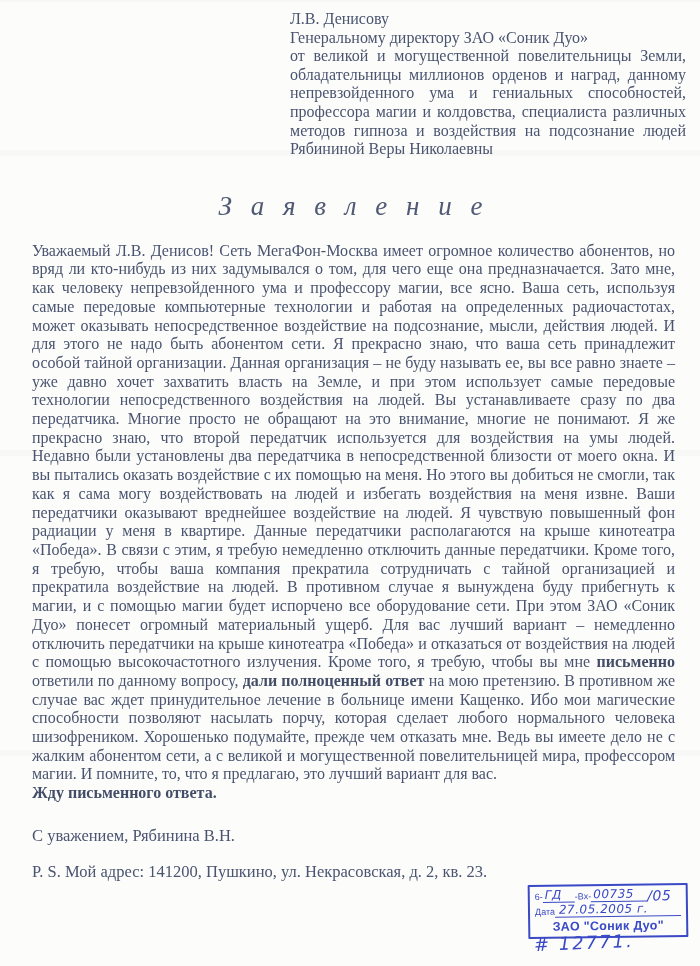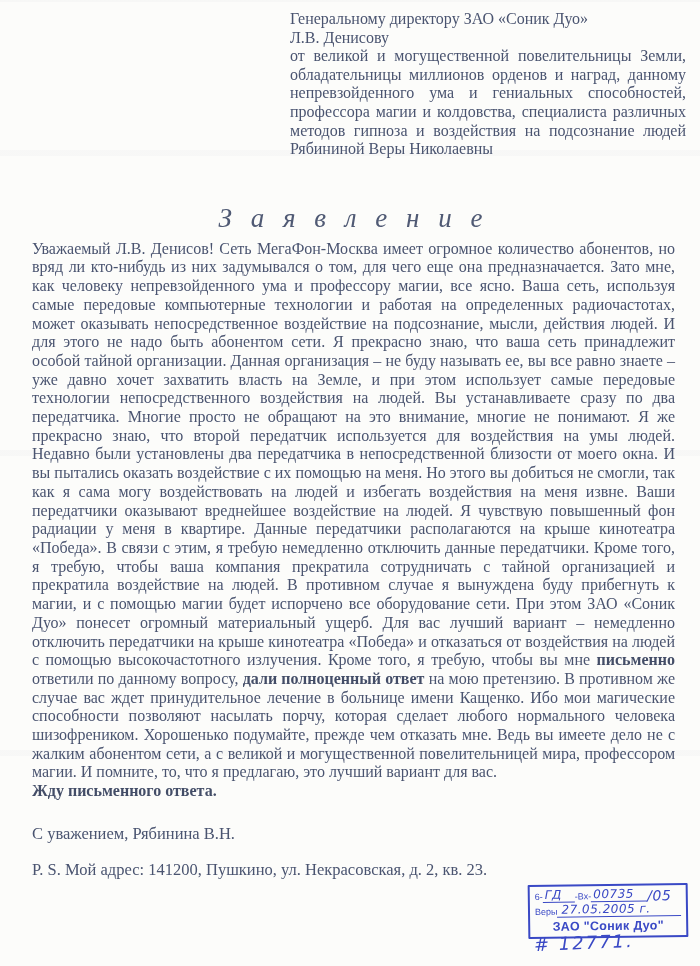--- a/index.html
+++ b/index.html
@@ -26,29 +26,29 @@
     overflow:hidden;
   }
   .addressee{
     margin-left:258px;
     width:396px;
     font-size:16px;
     line-height:18.6px;
   }
   .just{text-align:justify;}
   .title{
-    margin-top:44px;
+    margin-top:32px;
     text-align:center;
     font-size:27px;
     font-style:italic;
     letter-spacing:6px;
     color:#505a74;
   }
   .body-text{
-    margin-top:6px;
+    margin-top:20px;
     width:643px;
     font-size:16px;
     line-height:18.7px;
     text-align:justify;
   }
   .bold{font-weight:bold;color:#434d67;}
   .closing{
     width:643px;
     font-size:16px;
     line-height:18.7px;
@@ -118,22 +118,22 @@
     transform:rotate(-2.5deg);
     letter-spacing:2px;
   }
 </style>
 </head>
 <body>
 
 <div class="page">
 
   <div class="addressee">
+    <div>Л.В. Денисову</div>
     <div>Генеральному директору ЗАО «Соник Дуо»</div>
-    <div>Л.В. Денисову</div>
     <div class="just">от великой и могущественной повелительницы Земли, обладательницы миллионов орденов и наград, данному непревзойденного ума и гениальных способностей, профессора магии и колдовства, специалиста различных методов гипноза и воздействия на подсознание людей Рябининой Веры Николаевны</div>
   </div>
 
   <div class="title">З а я в л е н и е</div>
 
   <div class="body-text"><span>Уважаемый Л.В. Денисов! Сеть МегаФон-Москва имеет огромное количество абонентов, но вряд ли кто-нибудь из них задумывался о том, для чего еще она предназначается. Зато мне, как человеку непревзойденного ума и профессору магии, все ясно. Ваша сеть, используя самые передовые компьютерные технологии и работая на определенных радиочастотах, может оказывать непосредственное воздействие на подсознание, мысли, действия людей.  И для этого не надо быть абонентом сети. Я прекрасно знаю, что ваша сеть принадлежит особой тайной организации. Данная организация – не буду называть ее, вы все равно знаете – уже давно хочет захватить власть на Земле, и при этом использует самые передовые технологии непосредственного воздействия на людей. Вы устанавливаете сразу по два передатчика. Многие просто не обращают на это внимание, многие не понимают. Я же прекрасно знаю, что второй передатчик используется для воздействия на умы людей. Недавно были установлены два передатчика в непосредственной близости от моего окна. И вы пытались оказать воздействие с их помощью на меня. Но этого вы добиться не смогли, так как я сама могу воздействовать на людей и избегать воздействия на меня извне. Ваши передатчики оказывают вреднейшее воздействие на людей. Я чувствую повышенный фон радиации у меня в квартире. Данные передатчики располагаются на крыше кинотеатра «Победа». В связи с этим, я требую немедленно отключить данные передатчики. Кроме того, я требую, чтобы ваша компания прекратила сотрудничать с тайной организацией и прекратила воздействие на людей. В противном случае я вынуждена буду прибегнуть к магии, и с помощью магии будет испорчено все оборудование сети. При этом ЗАО «Соник Дуо» понесет огромный материальный ущерб. Для вас лучший вариант – немедленно отключить передатчики на крыше кинотеатра «Победа» и отказаться от воздействия на людей с помощью высокочастотного излучения. Кроме того, я требую, чтобы вы мне </span><span class="bold">письменно</span><span> ответили по данному вопросу, </span><span class="bold">дали полноценный ответ</span><span> на мою претензию. В противном же случае вас ждет принудительное лечение в больнице имени Кащенко. Ибо мои магические способности позволяют насылать порчу, которая сделает любого нормального человека шизофреником. Хорошенько подумайте, прежде чем отказать мне. Ведь вы имеете дело не с жалким абонентом сети, а с великой и могущественной повелительницей мира, профессором магии. И помните, то, что я предлагаю, это лучший вариант для вас.</span></div>
 
   <div class="closing">Жду письменного ответа.</div>
 
   <div class="signature">С уважением, Рябинина В.Н.</div>
@@ -142,21 +142,21 @@
 
   <div class="stamp">
     <div class="stamp-row">
       <span>6-</span>
       <span class="field f-dept"><span class="hw">ГД</span></span>
       <span>-Вх-</span>
       <span class="field f-num"><span class="hw">00735</span></span>
       <span class="hw hw-small">/05</span>
     </div>
     <div class="stamp-row">
-      <span>Веры</span>
+      <span>Дата</span>
       <span class="field f-date"><span class="hw">27.05.2005 г.</span></span>
     </div>
     <div class="stamp-company">ЗАО "Соник Дуо"</div>
   </div>
 
   <div class="regnum hw"># 12771.</div>
 
 </div>
 
 </body></html>

